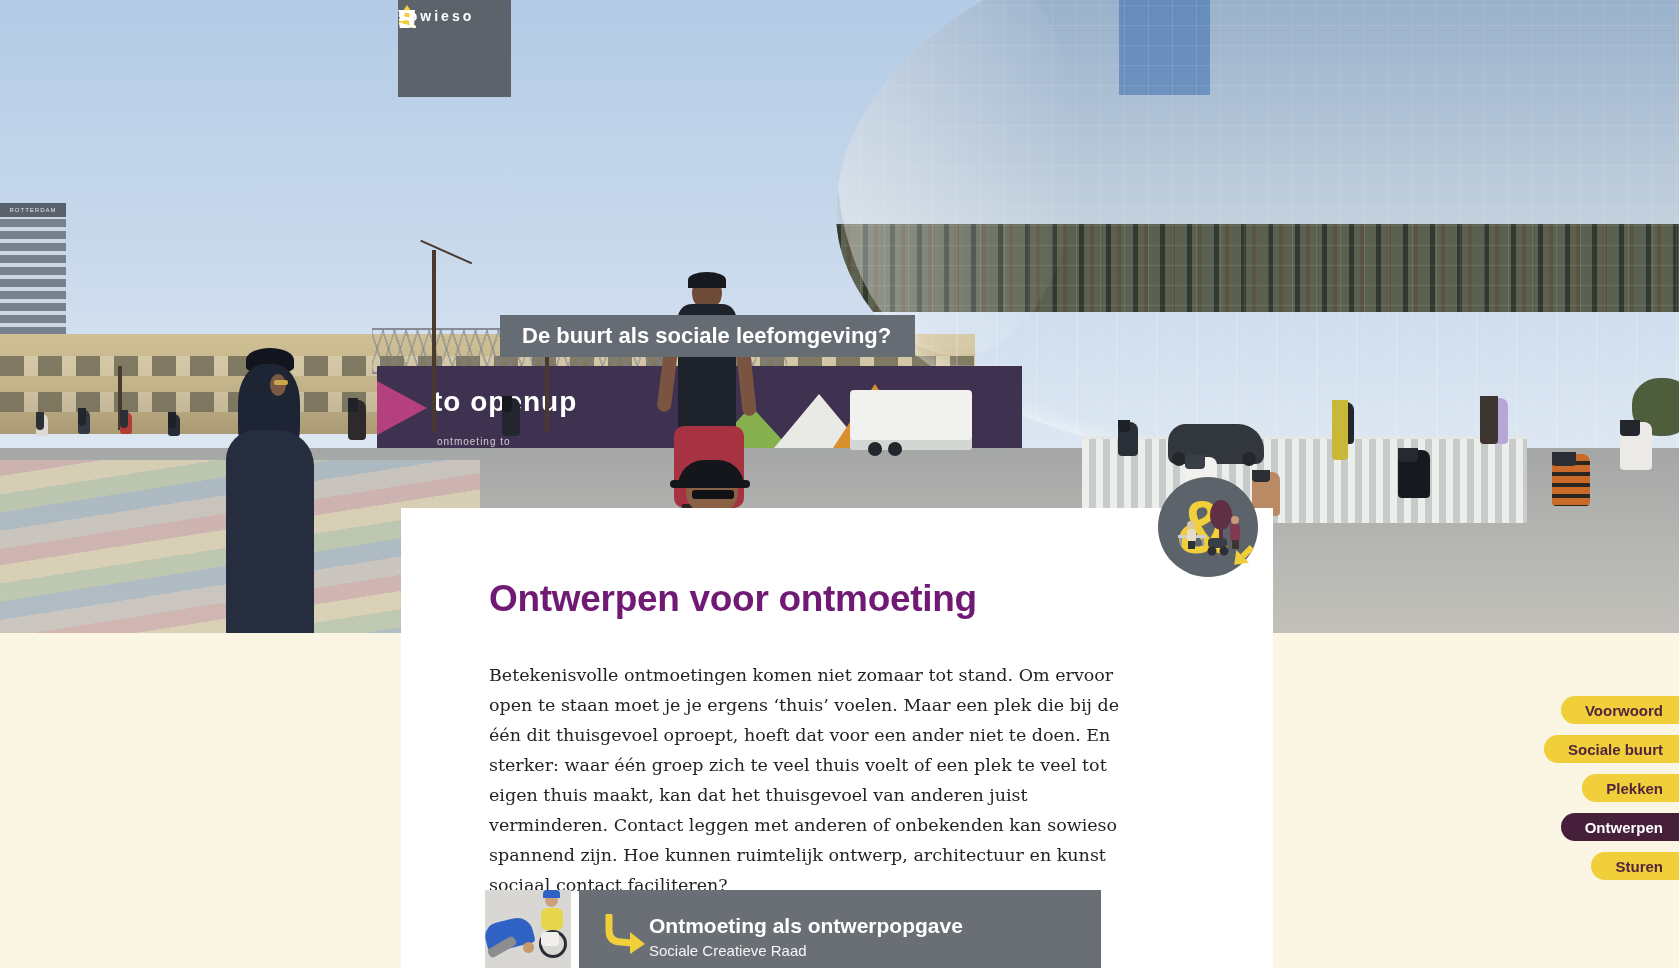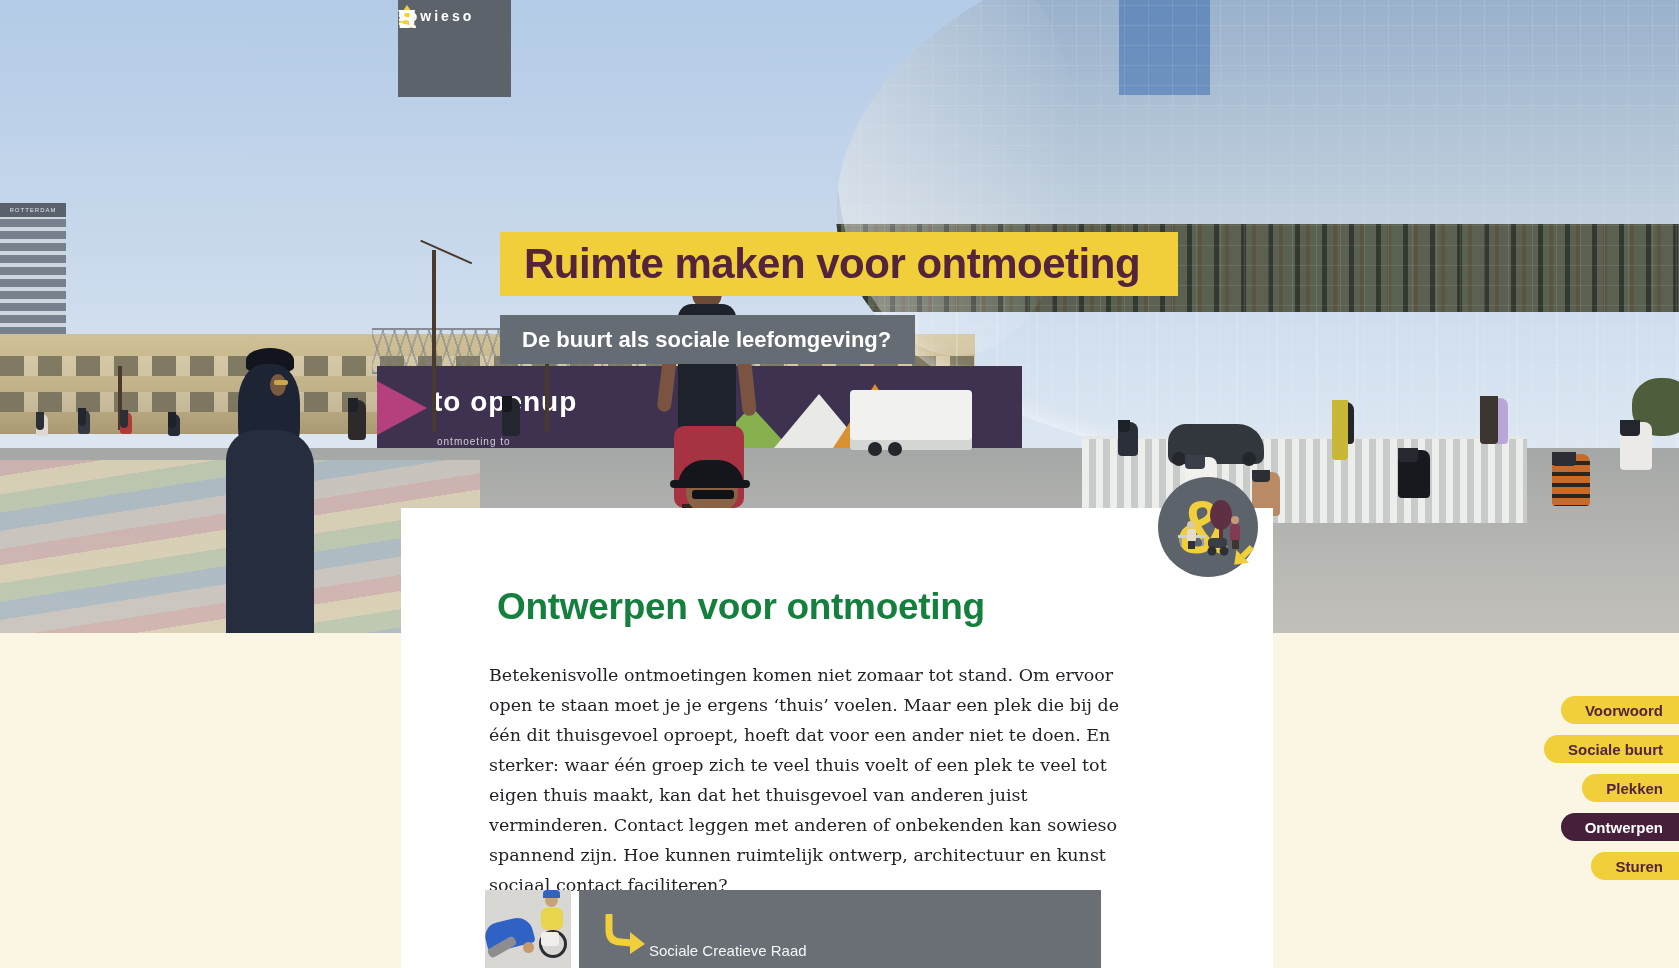--- a/index.html
+++ b/index.html
@@ -68,27 +68,27 @@
   .lr .yel{color:#f0cf3a;}
   .lr3{font-size:14px;letter-spacing:3px;margin-top:3px;font-weight:bold;}
   .logo-cra{left:524px;top:0;width:110px;height:97px;box-sizing:border-box;padding:12px 0 0 12px;}
   .cra-big{font-size:36px;font-weight:bold;line-height:34px;letter-spacing:0;}
   .cra-s{font-size:11px;line-height:13px;font-weight:bold;}
 
   
   .title-banner{position:absolute;left:500px;top:232px;height:64px;z-index:4;background:#f0cf3a;
     color:#54243c;font-size:42px;font-weight:800;letter-spacing:-.5px;display:inline-flex;
     align-items:center;padding:0 38px 0 24px;white-space:nowrap;}
-  .subtitle-banner{position:absolute;left:500px;top:315px;height:49px;z-index:4;background:#666c73;
+  .subtitle-banner{position:absolute;left:500px;top:315px;height:42px;z-index:4;background:#666c73;
     color:#fff;font-size:22px;font-weight:bold;display:inline-flex;align-items:center;
     padding:0 24px 0 22px;white-space:nowrap;}
 
   
   .card{position:absolute;left:401px;top:508px;width:872px;height:460px;background:#fff;z-index:5;overflow:hidden;}
-  .card h1{position:absolute;left:88px;top:70px;margin:8px;font-size:37px;font-weight:800;color:#15803d;letter-spacing:-.3px;}
+  .card h1{position:absolute;left:88px;top:70px;margin:0;font-size:37px;font-weight:800;color:#701a75;letter-spacing:-.3px;}
   .card p{position:absolute;left:88px;top:152px;width:648px;margin:0;
     font-family:"DejaVu Serif","Liberation Serif",serif;font-size:17.5px;line-height:30px;color:#232327;}
   .media-row{position:absolute;left:84px;top:382px;display:flex;}
   .thumb{width:86px;height:110px;background:#d9d7d3;position:relative;overflow:hidden;flex:0 0 auto;cursor:pointer;}
   .thumb *{position:absolute;}
   .link-card{margin-left:8px;width:522px;height:110px;background:#6a6f76;position:relative;display:block;
     text-decoration:none;cursor:pointer;}
   .lc-title{position:absolute;left:70px;top:24px;color:#fff;font-size:21px;font-weight:bold;}
   .lc-sub{position:absolute;left:70px;top:52px;color:rgba(255,255,255,.93);font-size:15px;}
   .elbow{position:absolute;left:22px;top:24px;}
@@ -262,21 +262,20 @@
           <span>R</span>
           <svg width="17" height="20" viewBox="0 0 17 20" style="vertical-align:-2px">
             <path d="M1 17 H9 V7" fill="none" stroke="#f0cf3a" stroke-width="4"></path>
             <polygon points="9,0 3.5,8 14.5,8" fill="#f0cf3a"></polygon>
           </svg>
           <span>S</span>
         </div>
       <div class="lr3">sowieso</div>
     </a>
 
-    <div class="title-banner">Ruimte maken voor ontmoeting</div>
     <div class="subtitle-banner">De buurt als sociale leefomgeving?</div>
   </div>
 
   <div class="card">
     <h1>Ontwerpen voor ontmoeting</h1>
     <p>Betekenisvolle ontmoetingen komen niet zomaar tot stand. Om ervoor open te staan moet je je ergens ‘thuis’ voelen. Maar een plek die bij de één dit thuisgevoel oproept, hoeft dat voor een ander niet te doen. En sterker: waar één groep zich te veel thuis voelt of een plek te veel tot eigen thuis maakt, kan dat het thuisgevoel van anderen juist verminderen. Contact leggen met anderen of onbekenden kan sowieso spannend zijn. Hoe kunnen ruimtelijk ontwerp, architectuur en kunst sociaal contact faciliteren?</p>
     <div class="media-row">
       <div class="thumb deco">
 
         <div style="left:0;top:30px;width:48px;height:28px;background:#2f62c4;border-radius:14px 16px 4px 6px;transform:rotate(-14deg)"></div>
@@ -286,20 +285,21 @@
         <div style="left:56px;top:18px;width:22px;height:22px;background:#e7d54b;border-radius:6px"></div>
         <div style="left:60px;top:4px;width:13px;height:13px;background:#caa07e;border-radius:50%"></div>
         <div style="left:58px;top:0;width:17px;height:8px;background:#2f62c4;border-radius:4px 4px 0 0"></div>
         <div style="left:56px;top:42px;width:18px;height:14px;background:#f0efec;border-radius:3px"></div>
       </div>
       <a class="link-card">
         <svg class="elbow" width="48" height="42" viewBox="0 0 48 42">
           <path d="M8 2 V16 Q8 28 20 28 L30 29" fill="none" stroke="#f0cf3a" stroke-width="7" stroke-linecap="round"></path>
           <polygon points="29,18 29,40 44,30" fill="#f0cf3a"></polygon>
         </svg>
+        <div class="lc-title">Ontmoeting als ontwerpopgave</div>
         <div class="lc-sub">Sociale Creatieve Raad</div>
       </a>
     </div>
   </div>
 
   <div class="badge">
     <svg width="100" height="100" viewBox="0 0 100 100">
       <text x="18" y="76" font-family="Liberation Sans, sans-serif" font-size="74" font-weight="bold" fill="#f0cf3a">&amp;</text>
       <ellipse cx="63" cy="38" rx="11" ry="15" fill="#5f2f44"></ellipse>
       <rect x="61" y="50" width="4" height="17" fill="#5f2f44"></rect>

